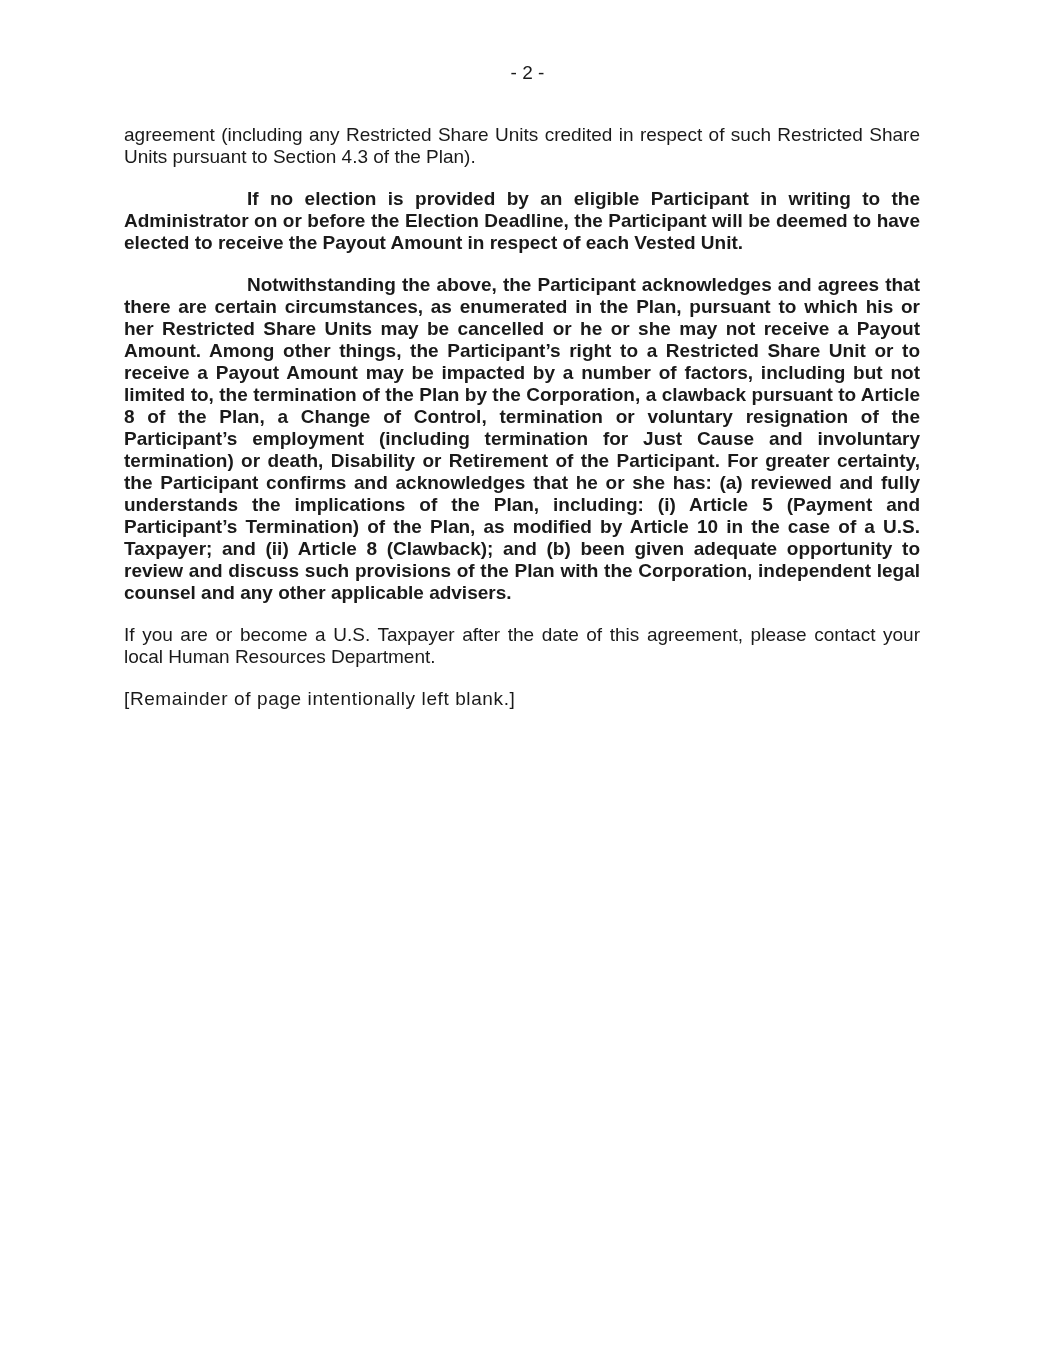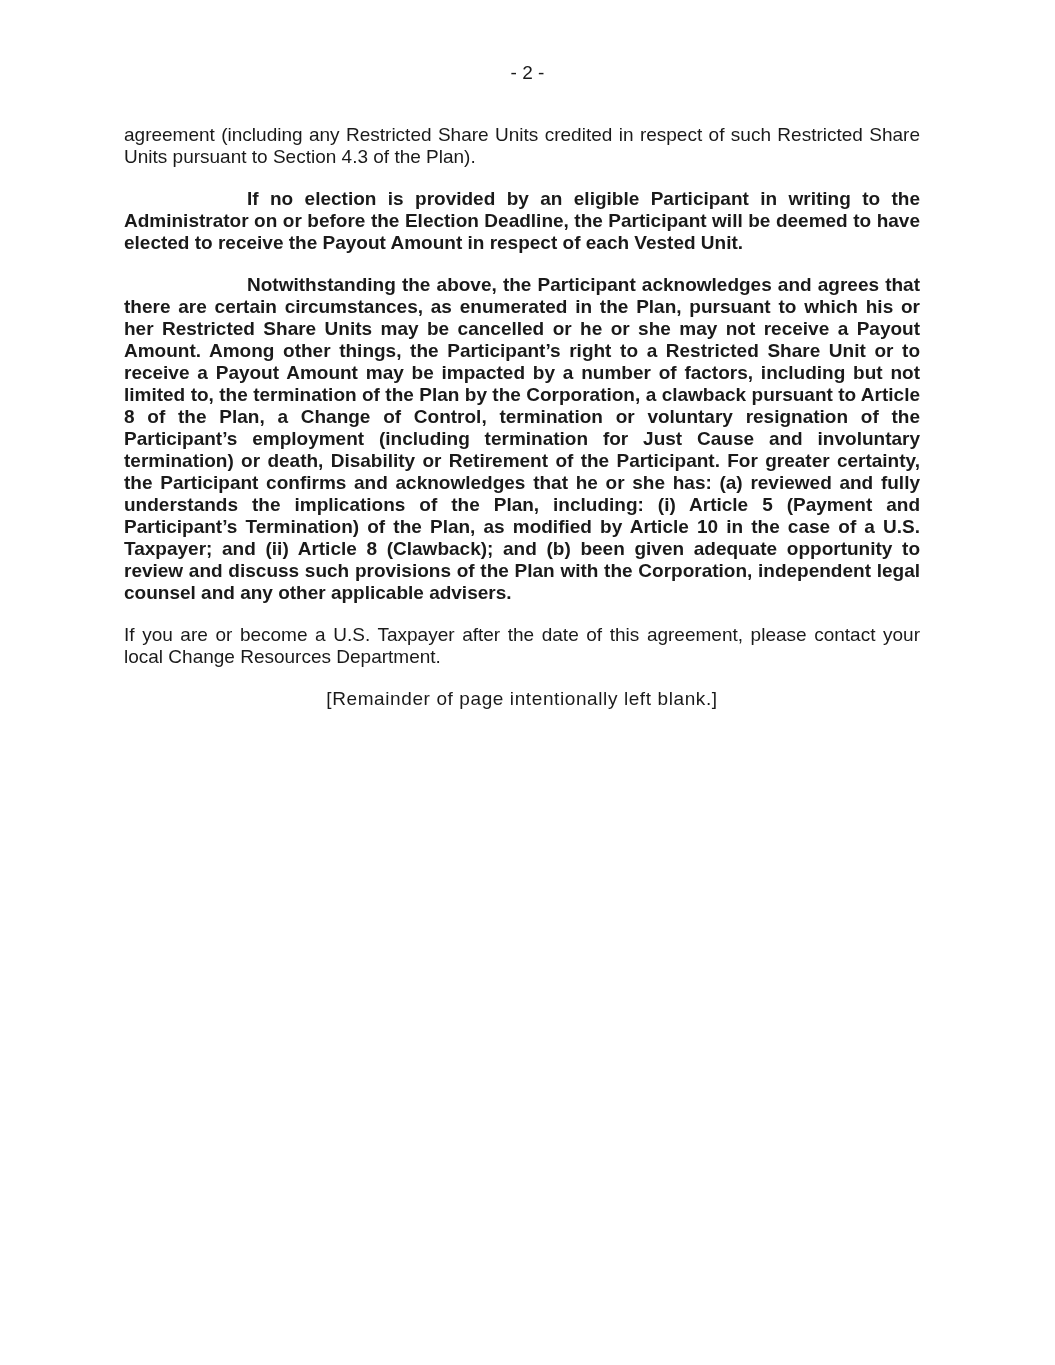--- a/index.html
+++ b/index.html
@@ -27,30 +27,29 @@
   }
   .content p {
     margin: 0 11px 20px 0;
     text-align: justify;
   }
   .content p.indent {
     text-indent: 123px;
     font-weight: bold;
   }
   .content p.centered {
-    text-align: center;
     text-indent: 0;
     letter-spacing: 0.6px;
   }
 </style>
 </head>
 <body>
 
 <div class="page">
   <div class="pagenum">- 2 -</div>
   <div class="content">
     <p class="para">agreement (including any Restricted Share Units credited in respect of such Restricted Share Units pursuant to Section 4.3 of the Plan).</p>
     <p class="para indent">If no election is provided by an eligible Participant in writing to the Administrator on or before the Election Deadline, the Participant will be deemed to have elected to receive the Payout Amount in respect of each Vested Unit.</p>
     <p class="para indent">Notwithstanding the above, the Participant acknowledges and agrees that there are certain circumstances, as enumerated in the Plan, pursuant to which his or her Restricted Share Units may be cancelled or he or she may not receive a Payout Amount. Among other things, the Participant’s right to a Restricted Share Unit or to receive a Payout Amount may be impacted by a number of factors, including but not limited to, the termination of the Plan by the Corporation, a clawback pursuant to Article 8 of the Plan, a Change of Control, termination or voluntary resignation of the Participant’s employment (including termination for Just Cause and involuntary termination) or death, Disability or Retirement of the Participant. For greater certainty, the Participant confirms and acknowledges that he or she has: (a) reviewed and fully understands the implications of the Plan, including: (i) Article 5 (Payment and Participant’s Termination) of the Plan, as modified by Article 10 in the case of a U.S. Taxpayer; and (ii) Article 8 (Clawback); and (b) been given adequate opportunity to review and discuss such provisions of the Plan with the Corporation, independent legal counsel and any other applicable advisers.</p>
-    <p class="para">If you are or become a U.S. Taxpayer after the date of this agreement, please contact your local Change Resources Department.</p>
+    <p class="para">If you are or become a U.S. Taxpayer after the date of this agreement, please contact your local Human Resources Department.</p>
     <p class="para centered">[Remainder of page intentionally left blank.]</p>
   </div>
 </div>
 
 </body></html>

